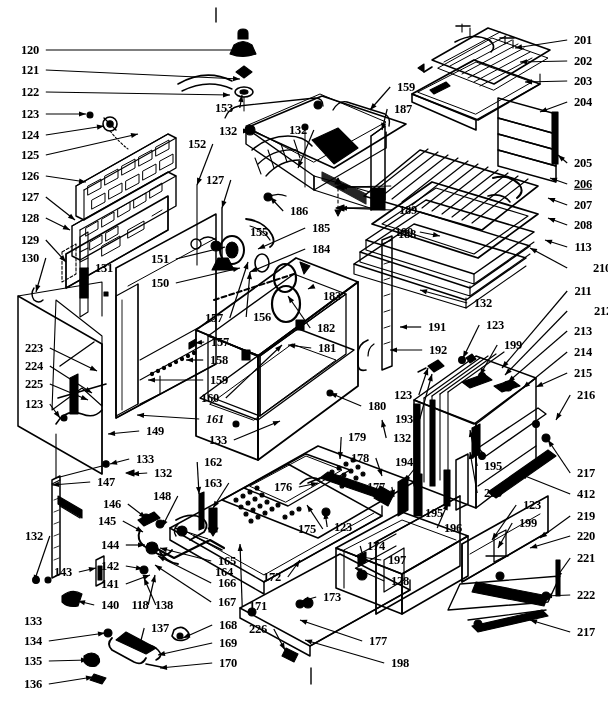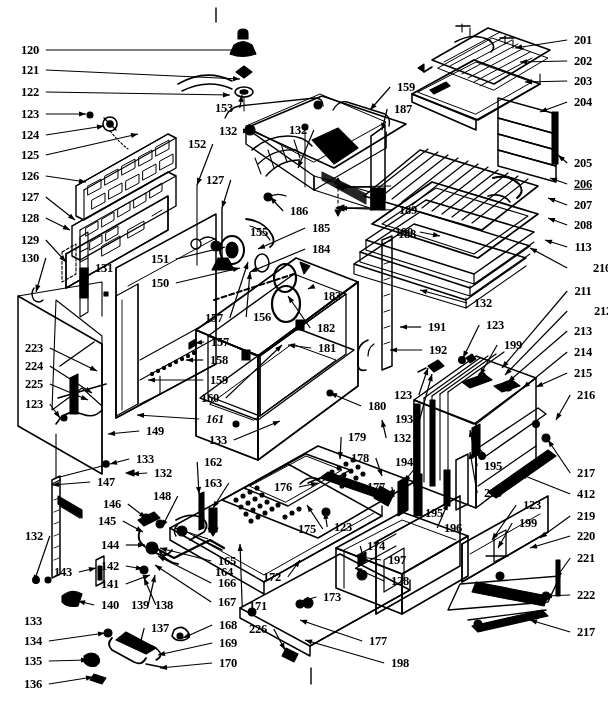--- a/index.html
+++ b/index.html
@@ -798,21 +798,21 @@
       <div class="callout" style="left: 402px; top: 438px;">132</div>
       <div class="callout" style="left: 106px; top: 482px;">147</div>
       <div class="callout" style="left: 112px; top: 504px;">146</div>
       <div class="callout" style="left: 162px; top: 496px;">148</div>
       <div class="callout" style="left: 107px; top: 521px;">145</div>
       <div class="callout" style="left: 110px; top: 545px;">144</div>
       <div class="callout" style="left: 63px; top: 572px;">143</div>
       <div class="callout" style="left: 110px; top: 566px;">142</div>
       <div class="callout" style="left: 110px; top: 584px;">141</div>
       <div class="callout" style="left: 110px; top: 605px;">140</div>
-      <div class="callout" style="left: 140px; top: 605px;">139</div>
+      <div class="callout" style="left: 140px; top: 605px;">118</div>
       <div class="callout" style="left: 164px; top: 605px;">138</div>
       <div class="callout" style="left: 33px; top: 621px;">133</div>
       <div class="callout" style="left: 33px; top: 641px;">134</div>
       <div class="callout" style="left: 33px; top: 661px;">135</div>
       <div class="callout" style="left: 33px; top: 684px;">136</div>
       <div class="callout" style="left: 160px; top: 628px;">137</div>
       <div class="callout" style="left: 228px; top: 625px;">168</div>
       <div class="callout" style="left: 228px; top: 643px;">169</div>
       <div class="callout" style="left: 228px; top: 663px;">170</div>
       <div class="callout" style="left: 258px; top: 629px;">226</div>

